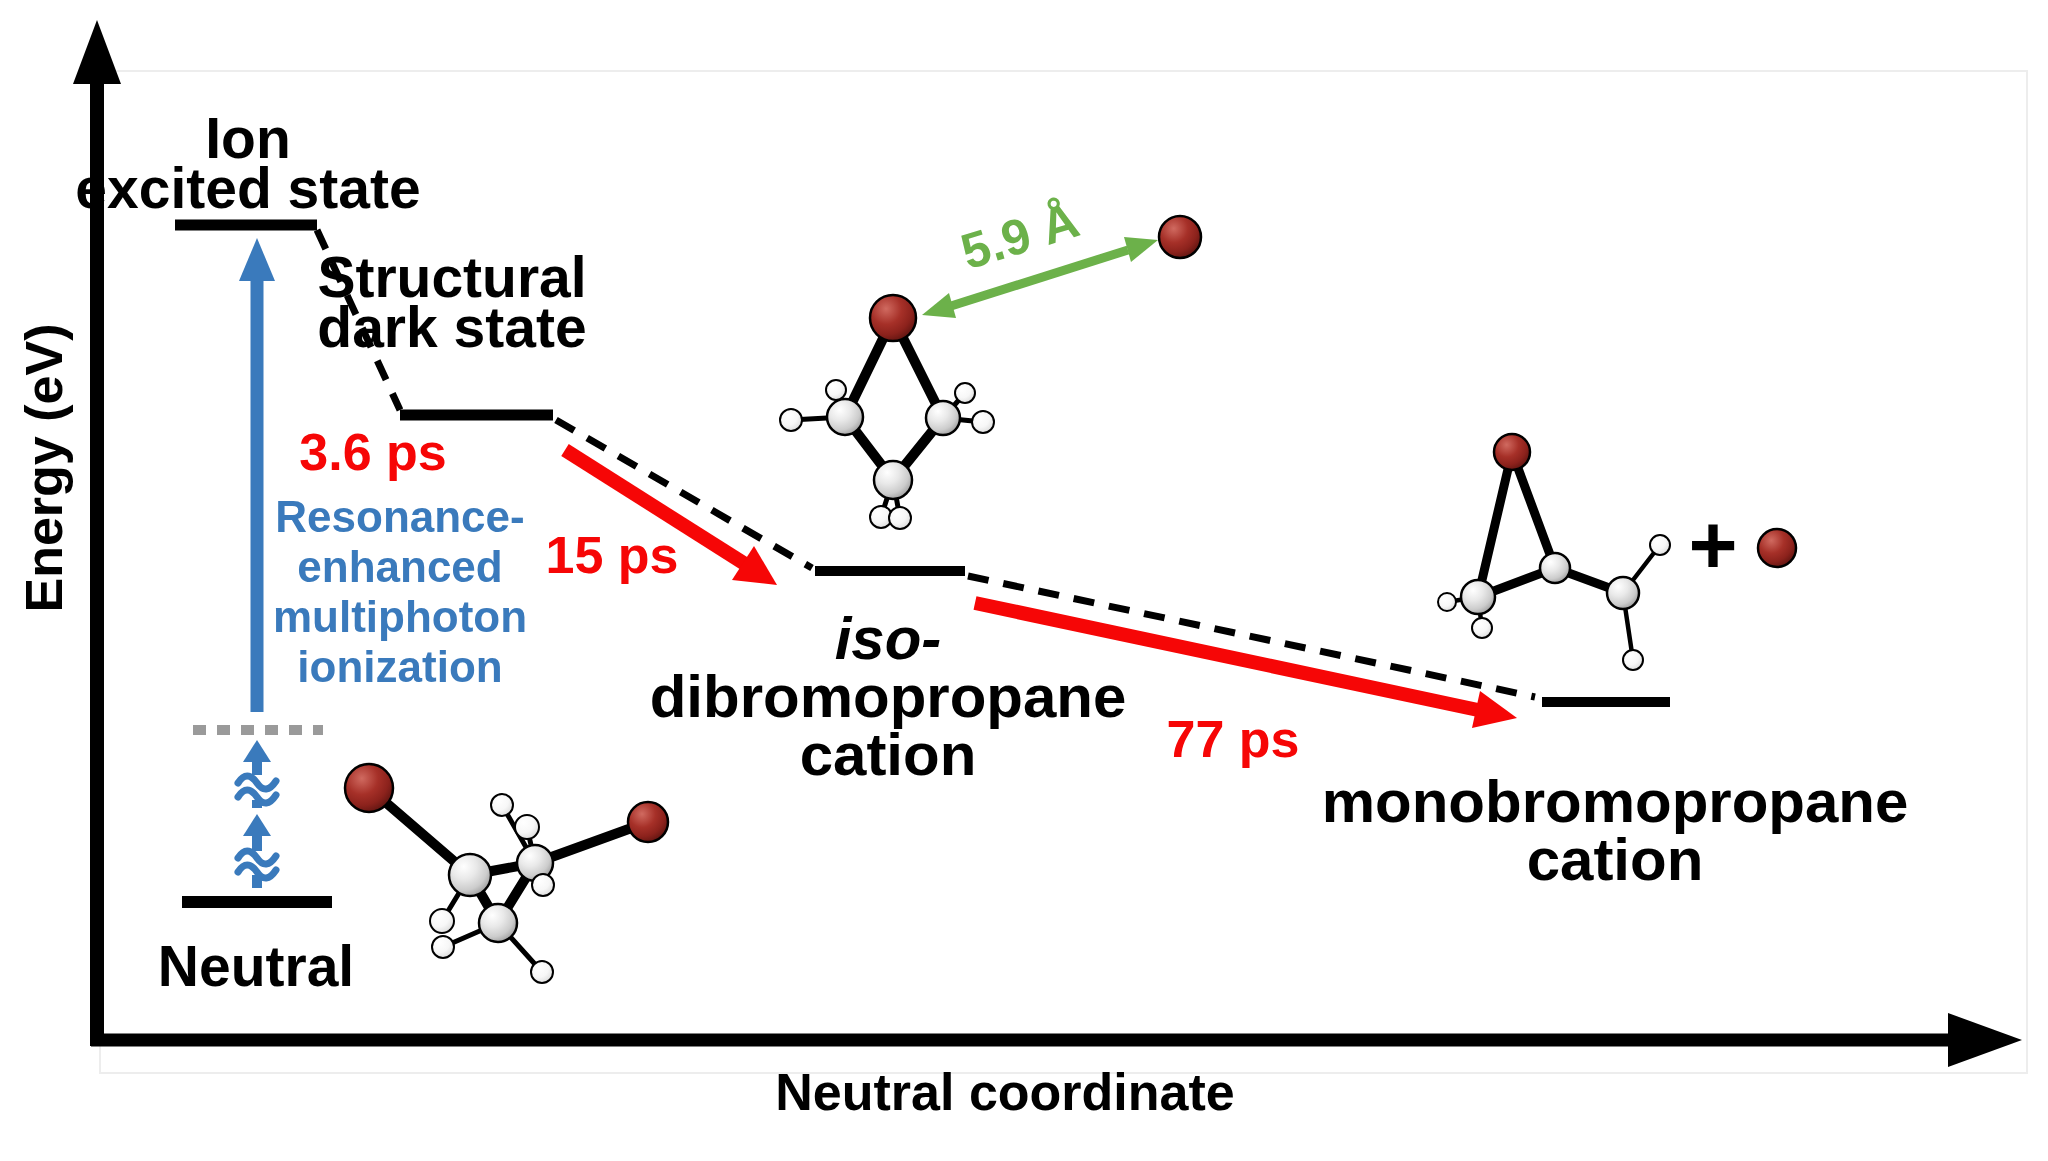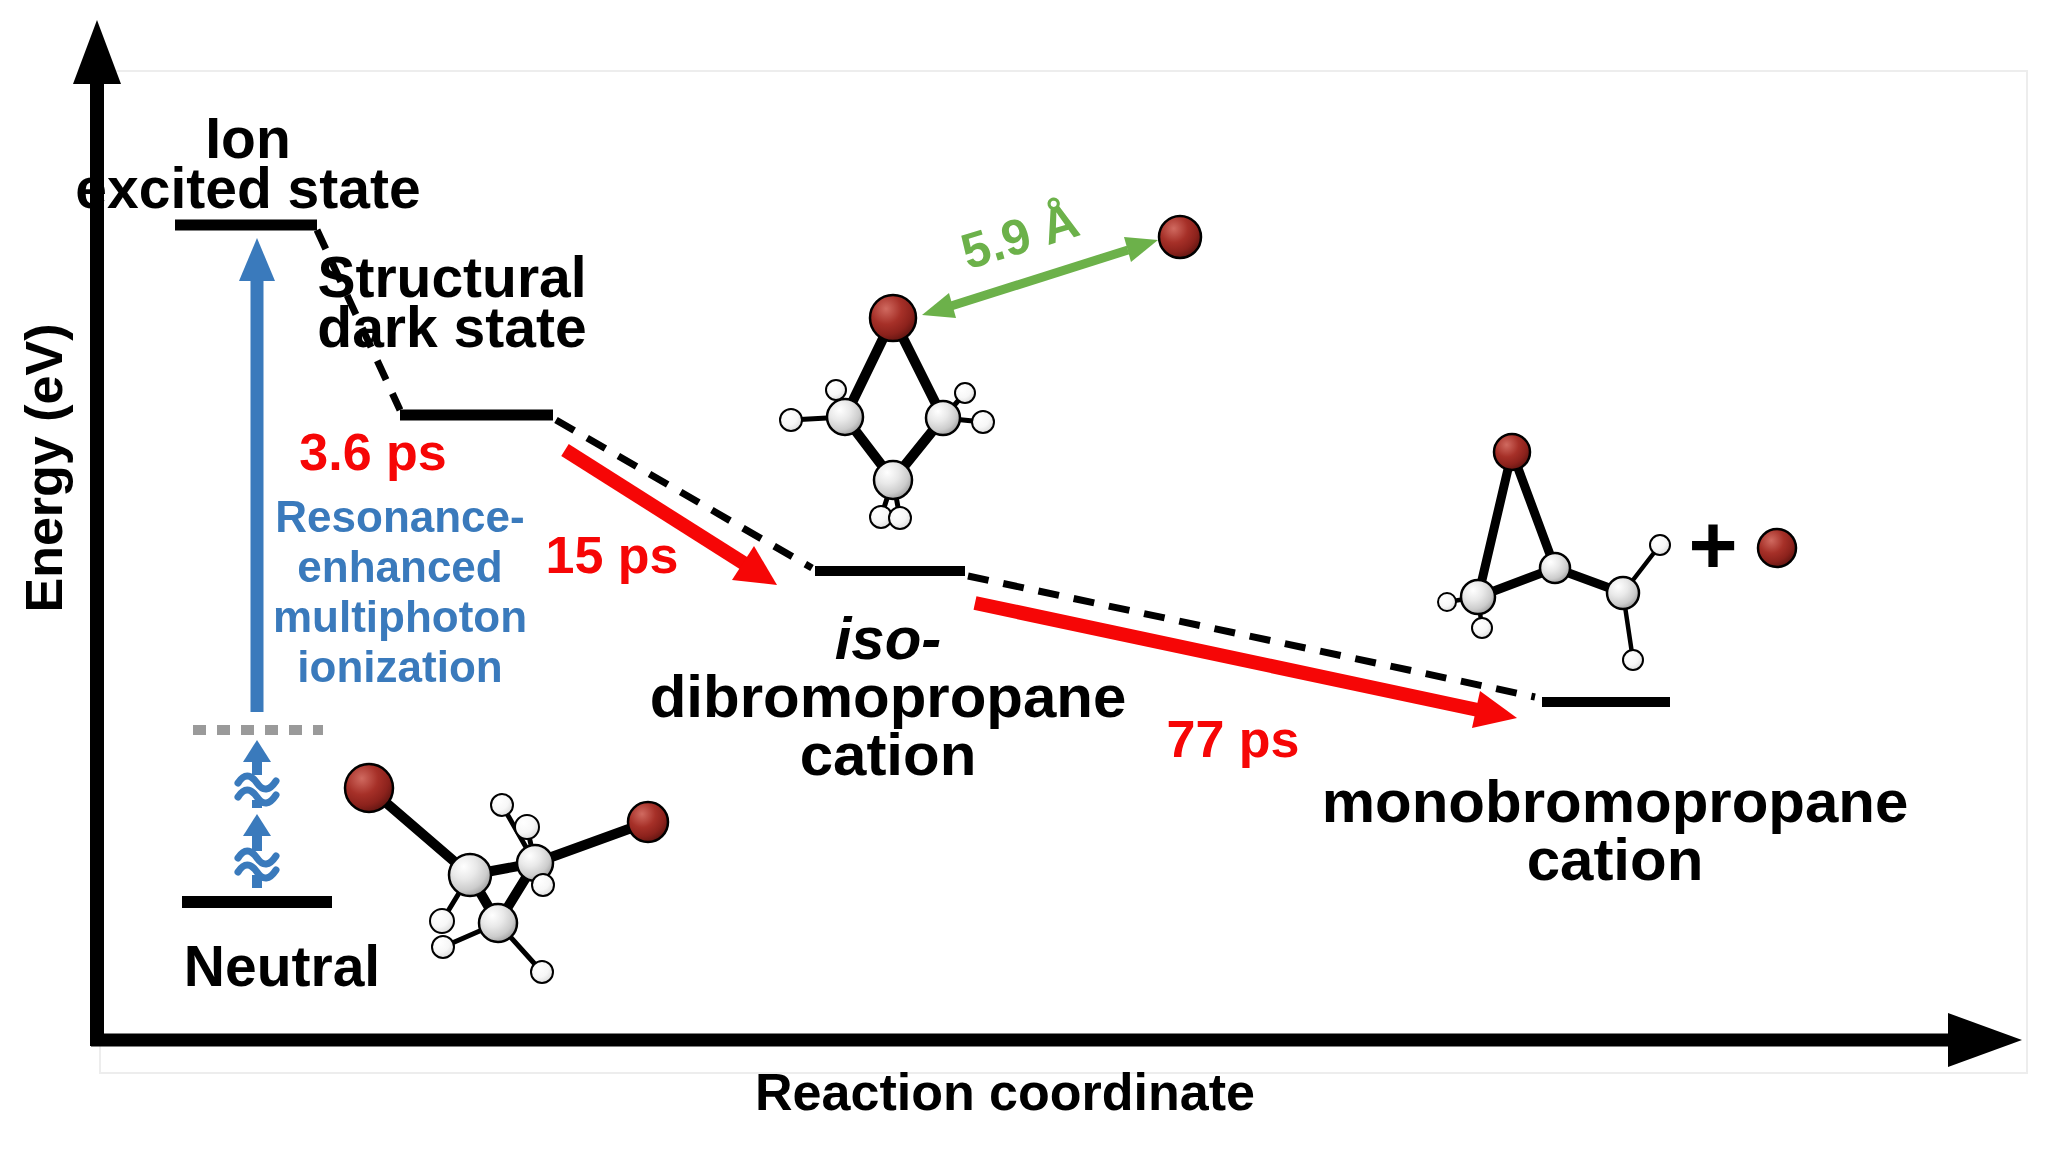--- a/index.html
+++ b/index.html
@@ -188,33 +188,33 @@
       <circle cx="1512" cy="452" r="18" fill="url(#gradBr)" stroke="#000" stroke-width="2.5"></circle>
       <circle cx="1660" cy="545" r="10" fill="url(#gradH)" stroke="#000" stroke-width="2"></circle>
       <circle cx="1633" cy="660" r="10" fill="url(#gradH)" stroke="#000" stroke-width="2"></circle>
       <circle cx="1447" cy="602" r="9" fill="url(#gradH)" stroke="#000" stroke-width="2"></circle>
       <circle cx="1482" cy="628" r="10" fill="url(#gradH)" stroke="#000" stroke-width="2"></circle>
       <circle cx="1777" cy="548" r="19" fill="url(#gradBr)" stroke="#000" stroke-width="2.5"></circle>
     </g>
   </svg>
 
   <div class="lbl axis rot90" style="left:44px;top:468px;">Energy (eV)</div>
-  <div class="lbl axis" style="left:1005px;top:1092px;">Reaction coordinate</div>
+  <div class="lbl axis" style="left:1005px;top:1092px;">Neutral coordinate</div>
 
   <div class="lbl state" style="left:248px;top:163px;">
     <div>Ion</div>
     <div>excited state</div>
   </div>
 
   <div class="lbl state" style="left:452px;top:302px;">
     <div>Structural</div>
     <div>dark state</div>
   </div>
 
-  <div class="lbl state" style="left:256px;top:966px;margin-left:26px;">
+  <div class="lbl state" style="left:256px;top:966px;">
     <div>Neutral</div>
   </div>
 
   <div class="lbl remi" style="left:400px;top:592px;">
     <div>Resonance-</div>
     <div>enhanced</div>
     <div>multiphoton</div>
     <div>ionization</div>
   </div>
 

